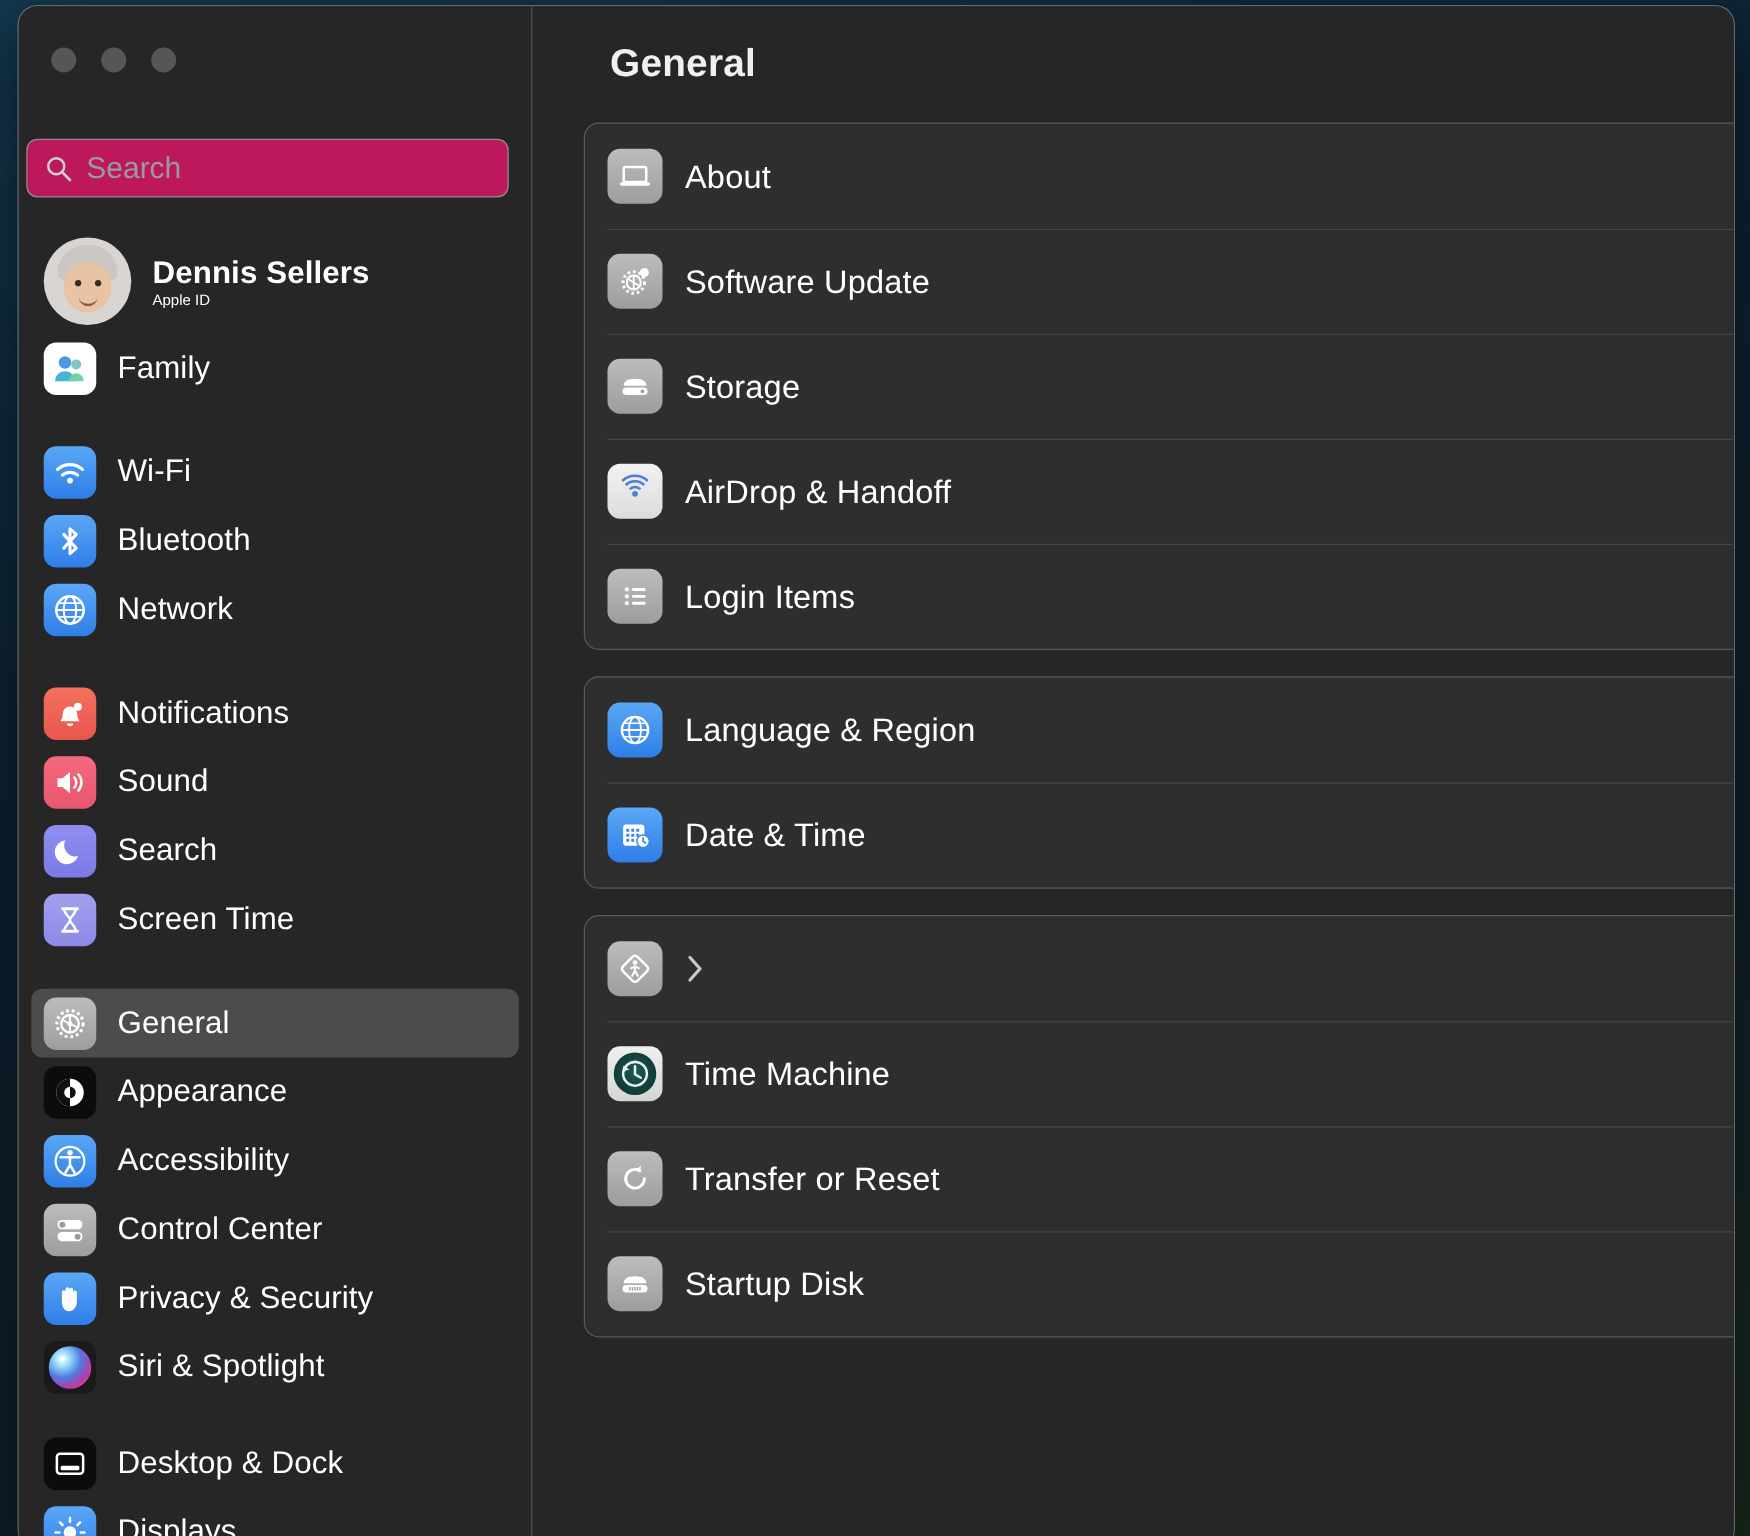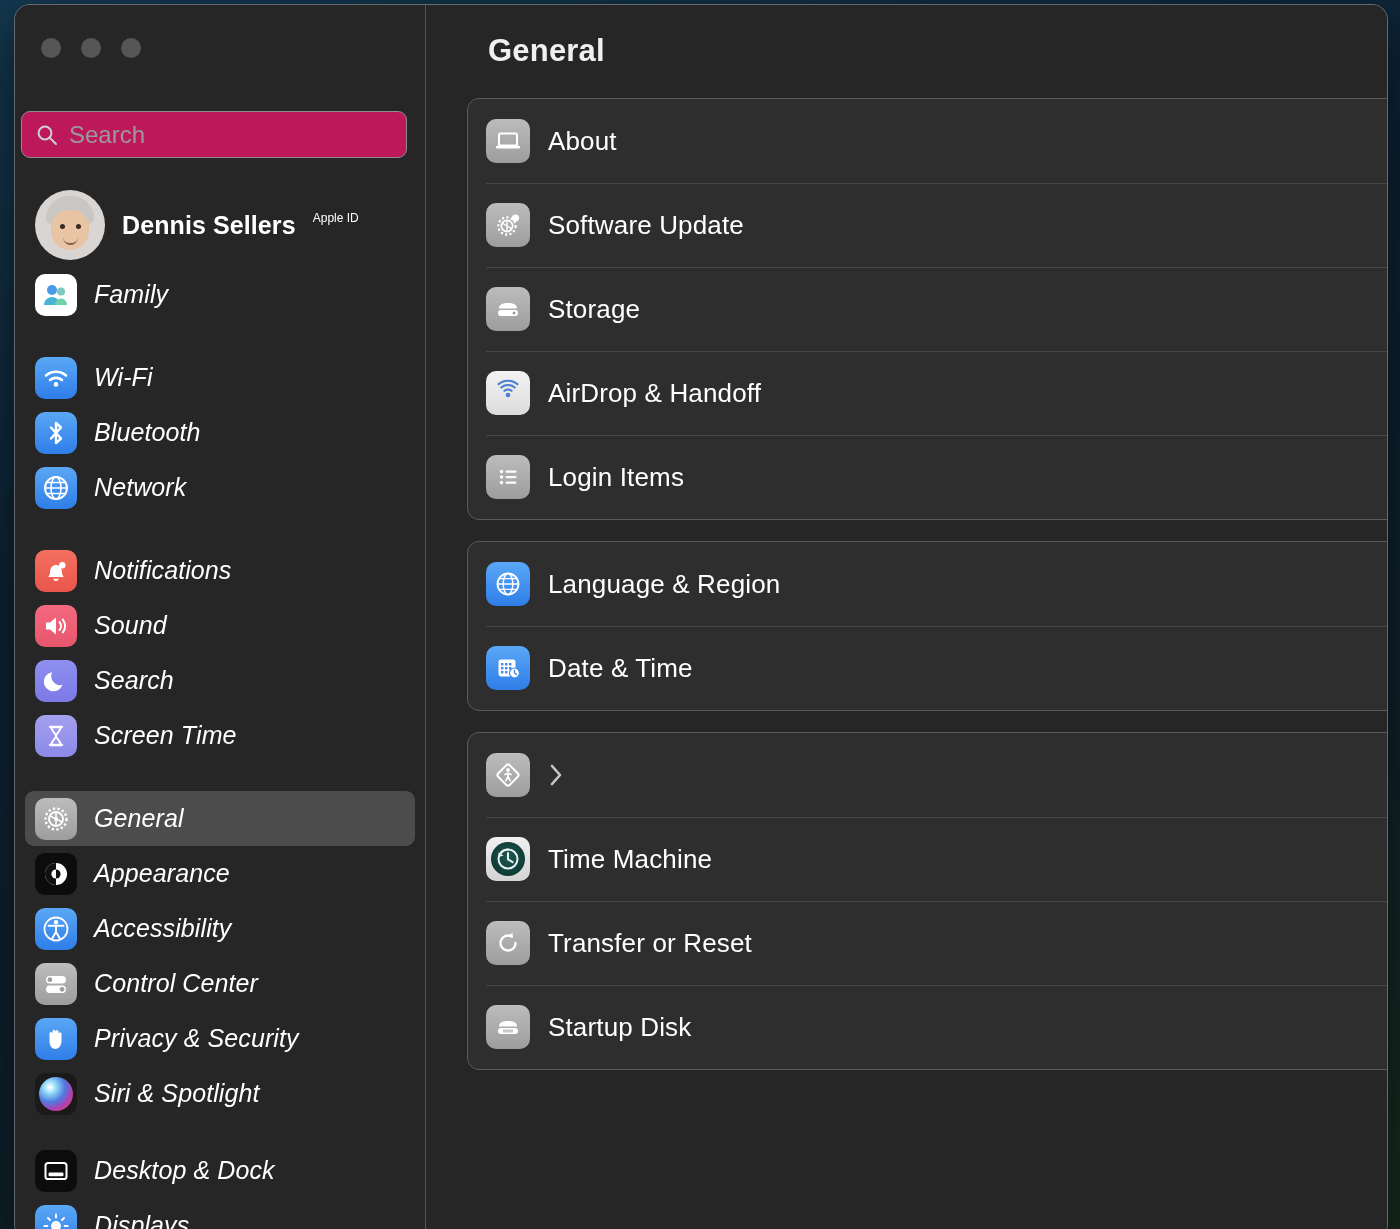--- a/index.html
+++ b/index.html
@@ -118,21 +118,21 @@
     background: #3a2a20; border-radius: 50%;
   }
   .avatar .eye.l { left: 25px; }
   .avatar .eye.r { left: 41px; }
   .avatar .mouth {
     position: absolute; left: 28px; top: 46px;
     width: 15px; height: 7px;
     border-bottom: 2px solid #8a5c45;
     border-radius: 0 0 12px 12px;
   }
-  .acct-text { display: flex; flex-direction: row; gap: 17px; }
+  .acct-text { display: flex; flex-direction: column; gap: 0; }
   .acct-name { color: #fff; font-size: 25px; font-weight: bold; letter-spacing: .1px; }
   .acct-sub { color: #ffffff; font-size: 12px; }
 
   
   .nav {
     position: absolute;
     left: 0; top: 262px;
     width: 410px;
   }
   .nav-row {
@@ -140,21 +140,21 @@
     margin: 0 10px;
     display: flex;
     align-items: center;
     gap: 17px;
     padding: 0 10px;
     box-sizing: border-box;
     border-radius: 9px;
     cursor: default;
   }
   .nav-row.selected { background: #4c4c4c; }
-  .nav-label { color: #ffffff; font-size: 25px; letter-spacing: .1px; white-space: nowrap; font-style: italic; }
+  .nav-label { color: #ffffff; font-size: 25px; letter-spacing: .1px; white-space: nowrap; }
   .nav-gap { height: 28px; }
   .nav-gap.small { height: 22px; }
   .sidebar-icon {
     width: 42px; height: 42px;
     border-radius: 10px;
     flex: 0 0 auto;
     display: flex; align-items: center; justify-content: center;
     overflow: hidden;
     position: relative;
   }

